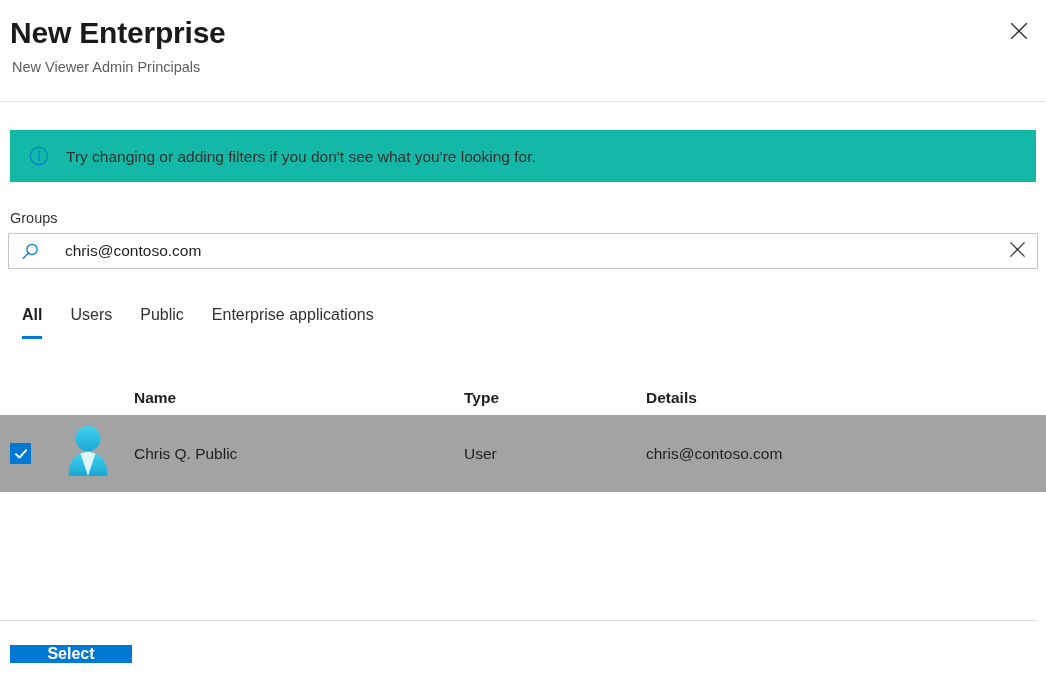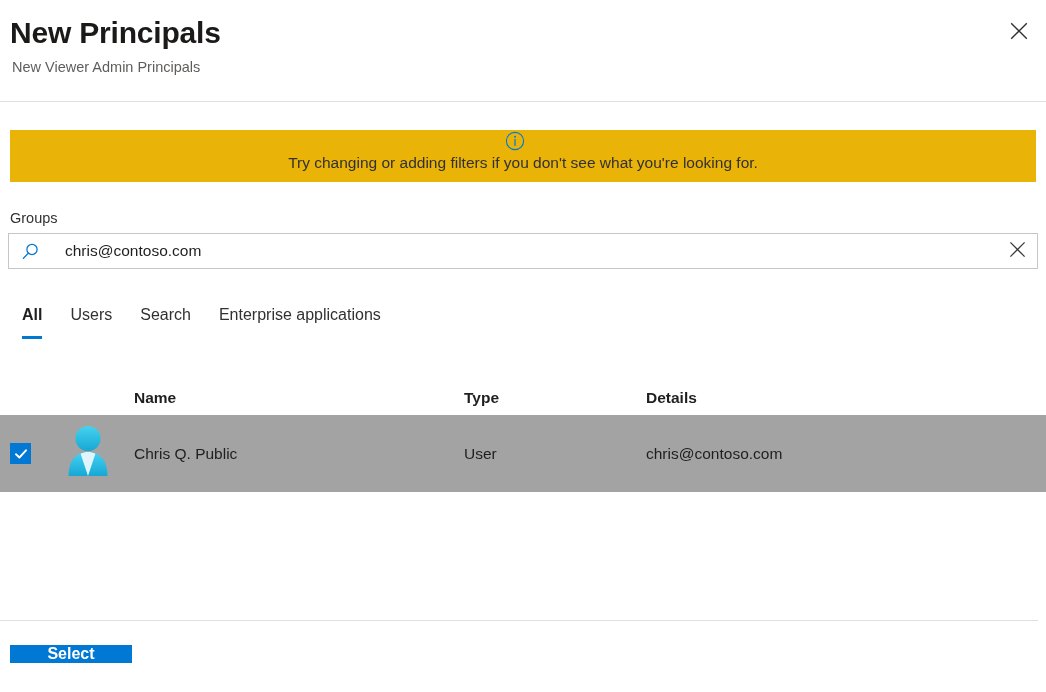--- a/index.html
+++ b/index.html
@@ -54,27 +54,26 @@
   .header-divider {
     margin: 24px 0 0 0;
     height: 1px;
     background: #e1dfdd;
     width: 100%;
   }
 
   
   .info-banner {
     margin: 28px 10px 0 10px;
-    background: #eab308;
+    background: #14b8a6;
     min-height: 52px;
     display: flex;
     align-items: center;
     padding: 0 18px;
     box-sizing: border-box;
-    flex-direction: column;
   }
   .info-icon {
     flex: 0 0 auto;
     width: 22px;
     height: 22px;
     margin-right: 16px;
     display: flex;
     align-items: center;
     justify-content: center;
   }
@@ -260,21 +259,21 @@
     font-weight: bold;
     font-family: "Liberation Sans", sans-serif;
     cursor: pointer;
     padding: 0 18px;
   }
 </style>
 </head>
 <body>
 
 <div class="panel-header">
-  <h1 class="panel-title">New Principals</h1>
+  <h1 class="panel-title">New Enterprise</h1>
   <div class="panel-subtitle">New Viewer Admin Principals</div>
   <button class="close-button">
     <span>
       <svg width="20" height="20" viewBox="0 0 20 20" aria-hidden="true">
         <path d="M2.2 2.2 L17.8 17.8 M17.8 2.2 L2.2 17.8" stroke="#323130" stroke-width="1.4" fill="none"></path>
       </svg>
     </span>
   </button>
 </div>
 <div class="header-divider"></div>
@@ -311,21 +310,21 @@
 </div>
 
 <div class="tabs">
   <button class="tab active">
     <span>All</span>
   </button>
   <button class="tab">
     <span>Users</span>
   </button>
   <button class="tab">
-    <span>Search</span>
+    <span>Public</span>
   </button>
   <button class="tab">
     <span>Enterprise applications</span>
   </button>
 </div>
 
 <div class="table">
   <div class="table-head">
     <div class="col-check"></div>
     <div class="col-avatar"></div>

